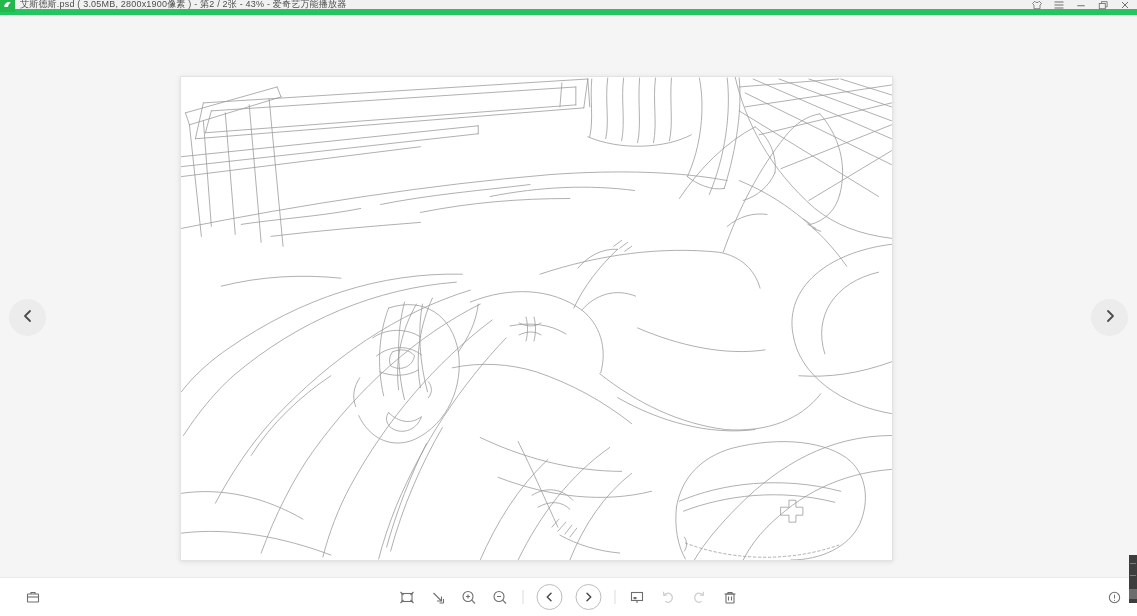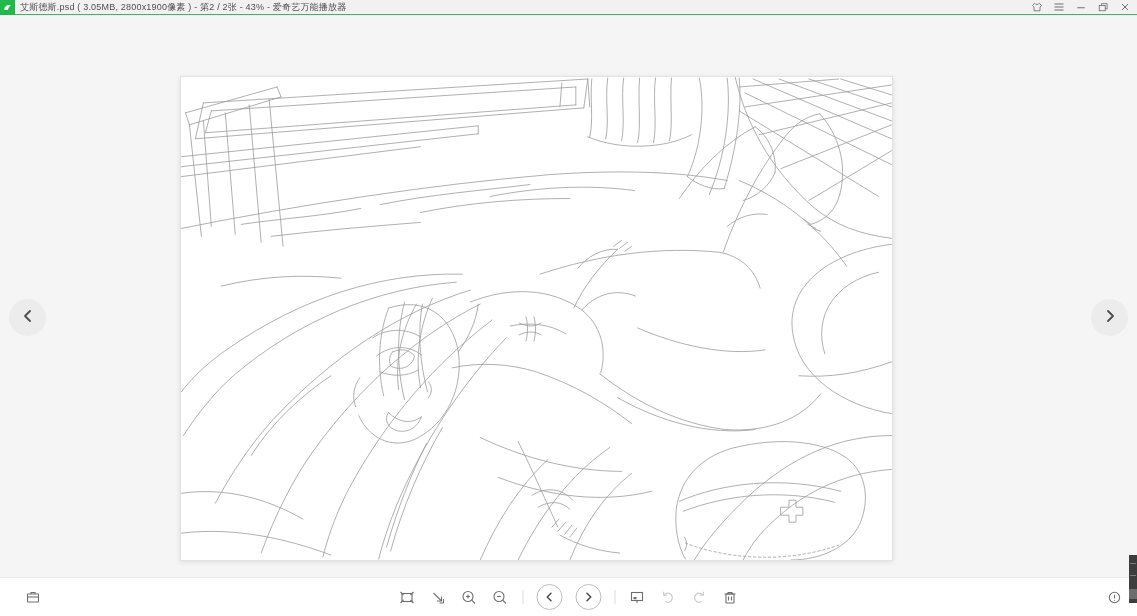--- a/index.html
+++ b/index.html
@@ -3,21 +3,21 @@
 <meta charset="utf-8">
 <style>
   * { margin:0; padding:0; box-sizing:border-box; }
   html,body { width:1137px; height:616px; overflow:hidden; }
   body { font-family:"Liberation Sans", sans-serif; background:#f5f5f5; }
   .app { position:relative; width:1137px; height:616px; background:#f5f5f5; }
 
   
   .titlebar {
     position:absolute; top:0; left:0; right:0; height:15px;
-    background:#f1f1f1; border-bottom:1px solid #22c55e;
+    background:#f1f1f1; border-bottom:6px solid #22c55e;
     display:flex; align-items:center; font-size:9px; color:#555;
   }
   .app-logo {
     width:15px; height:15px; background:#23b84b; flex:0 0 15px;
     display:flex; align-items:center; justify-content:center;
   }
   .title-text { margin-left:5px; white-space:nowrap; letter-spacing:0.2px; color:#4e4e4e; }
   .tb-spacer { flex:1; }
   .tb-controls { display:flex; align-items:center; gap:9px; padding-right:6px; }
   .tb-btn { width:13px; height:13px; display:flex; align-items:center; justify-content:center; color:#6b6b6b; cursor:pointer; }

